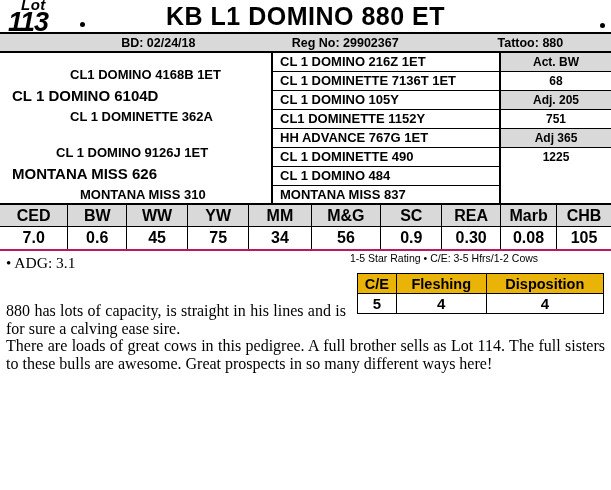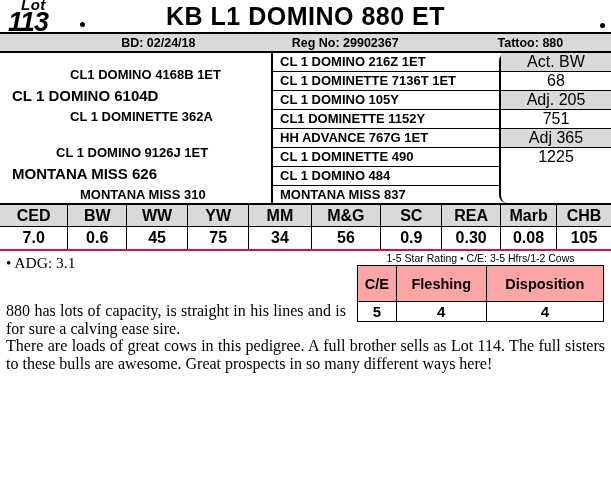--- a/index.html
+++ b/index.html
@@ -64,23 +64,22 @@
     width:228px; border-left:2px solid #000;
     font-family:"Liberation Sans", sans-serif; font-weight:bold; font-size:13px;
   }
   .ped-mid .row {
     height:19px; line-height:18px; padding-left:7px;
     border-bottom:1px solid #000; white-space:nowrap; overflow:hidden;
   }
   .ped-mid .row:last-child { border-bottom:none; }
   .ped-right {
     flex:1; border-left:2px solid #000;
-    font-family:"Liberation Sans", sans-serif; font-weight:normal; font-size:16px;
+    font-family:"Liberation Sans", sans-serif; font-weight:bold; font-size:12px;
     text-align:center;
-    border-radius:8px;
   }
   .ped-right .cell {
     height:19px; line-height:18px; border-bottom:1px solid #000;
   }
   .ped-right .cell.shade { background:#d9d9d9; }
   .ped-right .cell:last-child { border-bottom:none; }
 
   
   .epd { border-bottom:2px solid #be185d; }
   .epd .r {
@@ -100,28 +99,28 @@
   .lower-left { width:350px; padding:2px 4px 0 6px; }
   .adg {
     font-family:"Liberation Serif", serif; font-size:15.5px;
     margin:1px 0 1px 0;
   }
   .bullet { font-size:15px; }
   .blurb { font-size:16px; line-height:17.5px; text-align:justify;margin-top:30px; }
   .lower-right { width:261px; padding-top:1px; }
   .rating-note {
     font-family:"Liberation Sans", sans-serif; font-size:10.5px;
-    text-align:center; line-height:12px; margin-bottom:1px;
+    text-align:left; line-height:12px; margin-bottom:9px;
   }
   .rt { width:247px; margin:0 auto; border:1px solid #000; border-collapse:collapse; }
   .rt td, .rt th {
     border:1px solid #000; text-align:center;
     font-family:"Liberation Sans", sans-serif; font-weight:bold;
   }
-  .rt th { background:#fca5a5; font-size:14.5px; height:36px; }
+  .rt th { background:#eab308; font-size:14.5px; height:20px; }
   .rt td { font-size:15px; height:20px; }
 
   .tail {
     padding:0 6px; font-size:16px; line-height:17.5px; text-align:justify;
   }
 </style>
 </head>
 <body>
 
 <div class="page">

